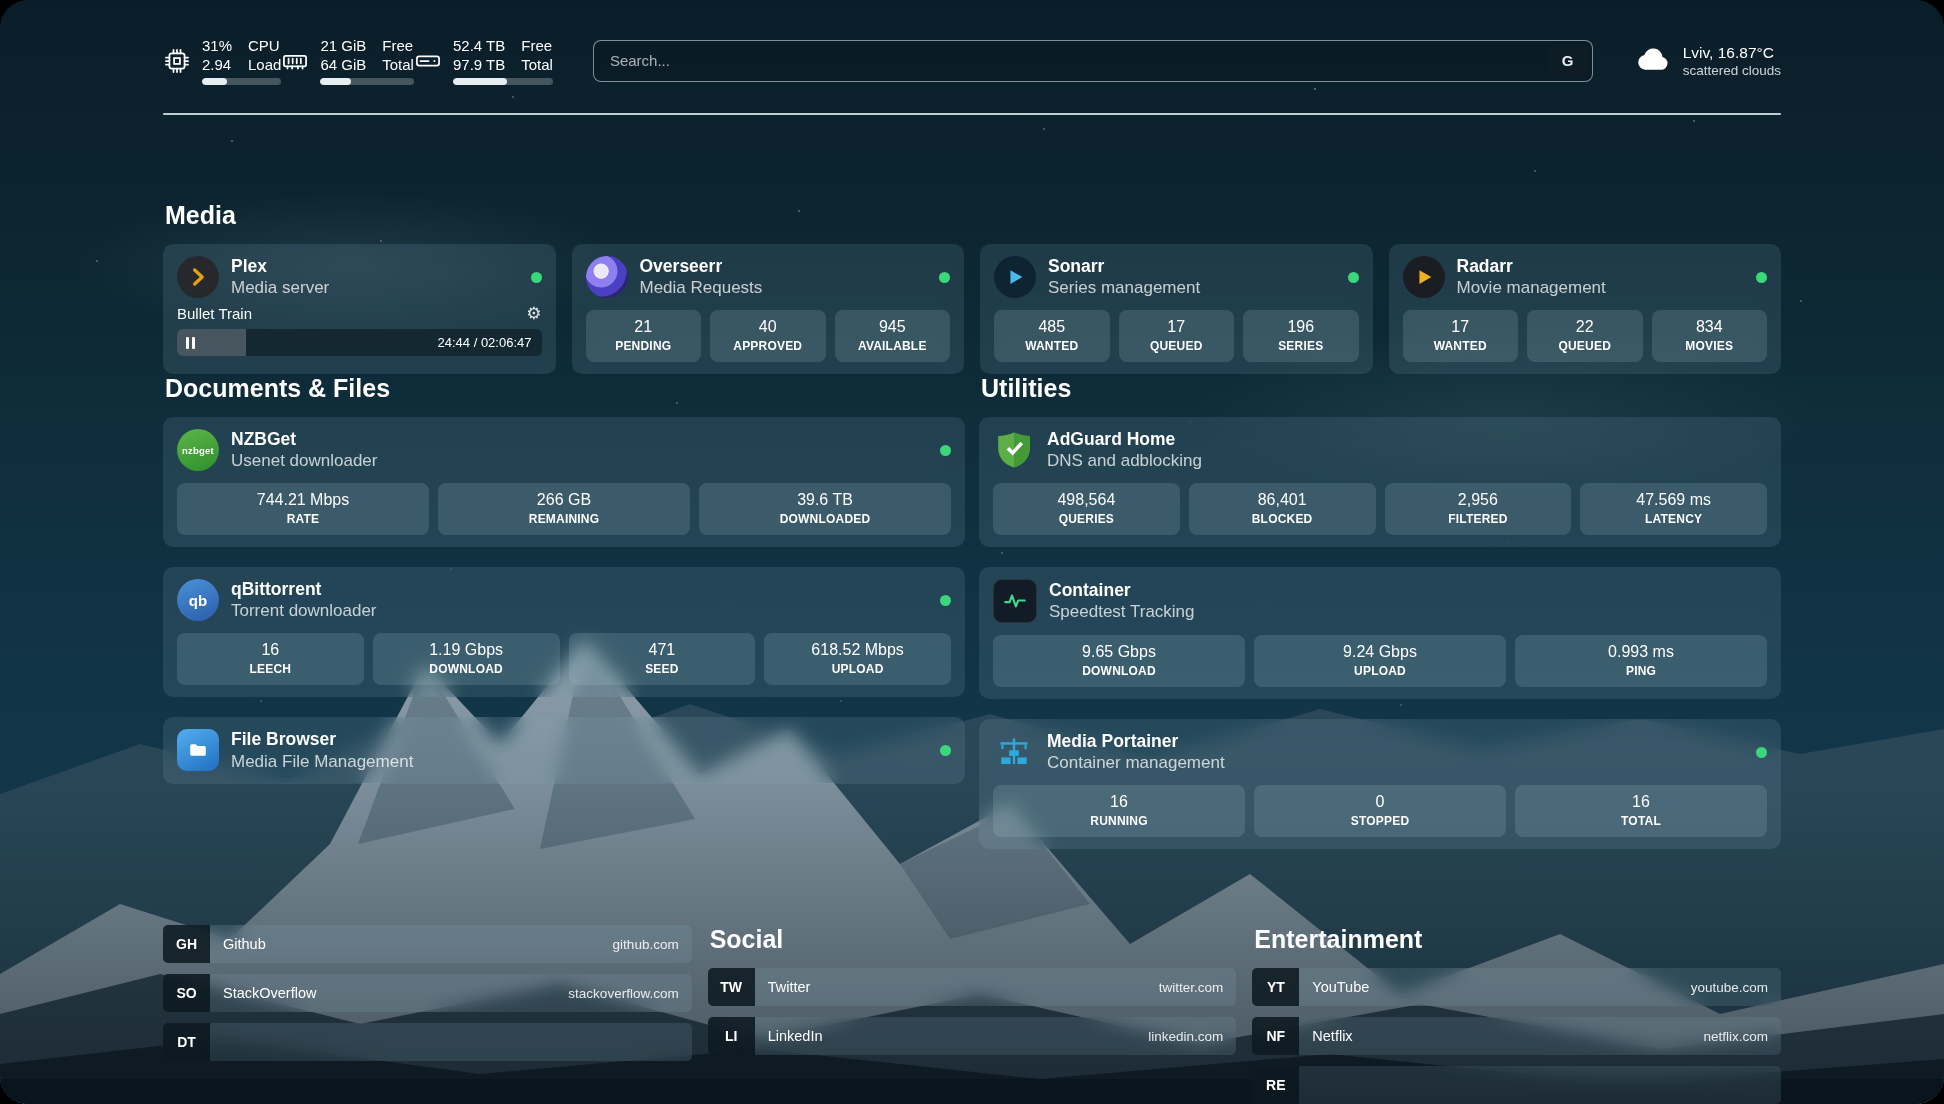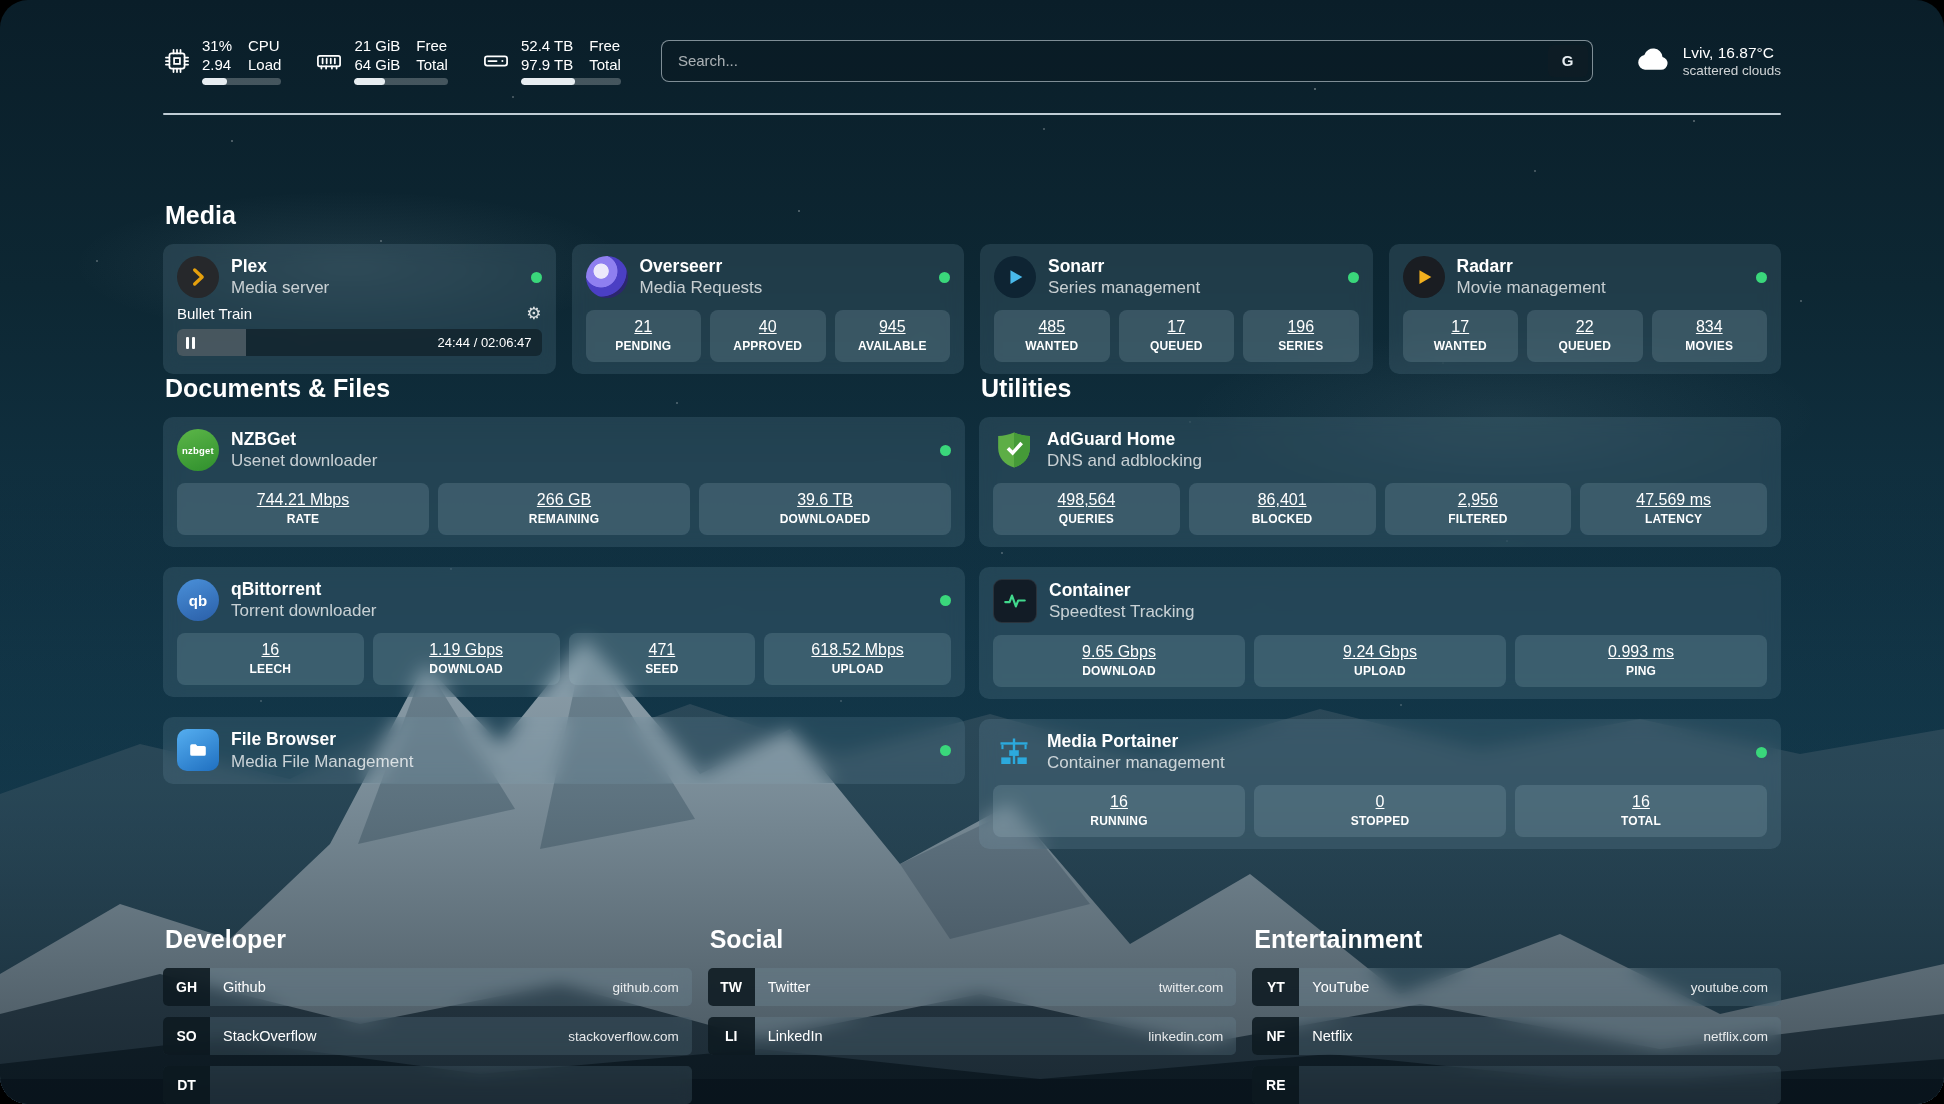--- a/index.html
+++ b/index.html
@@ -21,21 +21,21 @@
     1506px 540px rgba(255,255,255,.3),1741px 589px rgba(255,255,255,.3),260px 700px rgba(255,255,255,.28),
     560px 728px rgba(255,255,255,.3),840px 700px rgba(255,255,255,.25),1120px 731px rgba(255,255,255,.3),
     1400px 704px rgba(255,255,255,.28),1680px 733px rgba(255,255,255,.3),380px 240px rgba(255,255,255,.3),
     1800px 300px rgba(255,255,255,.3),96px 260px rgba(255,255,255,.3),890px 470px rgba(255,255,255,.28);}
   .haze{position:absolute;pointer-events:none;border-radius:50%;}
   .haze.h1{left:70px;top:190px;width:560px;height:150px;background:radial-gradient(ellipse at center,rgba(185,212,226,0.10),transparent 70%);}
   .haze.h2{right:120px;top:330px;width:640px;height:170px;background:radial-gradient(ellipse at center,rgba(185,212,226,0.08),transparent 70%);}
   
   .wrap{position:relative;z-index:2;padding:0 163px;color:#fff;}
   .topbar{display:flex;align-items:center;margin-top:36px;}
-  .resources{display:flex;gap:34px;align-items:center;}
+  .resources{display:flex;align-items:center;}
   .resource{display:flex;align-items:center;gap:11px;}
   .res-icon{display:flex;align-items:center;}
   .res-body{display:flex;flex-direction:column;}
   .res-cols{display:flex;gap:16px;}
   .res-vals div,.res-labs div{font-size:15px;line-height:19px;white-space:nowrap;}
   .res-bar{margin-top:4px;height:7px;border-radius:4px;background:rgba(255,255,255,0.24);overflow:hidden;}
   .res-bar span{display:block;height:100%;border-radius:4px;background:#e7edf1;}
   .search{flex:1;position:relative;margin:0 40px;}
   .search input{width:100%;box-sizing:border-box;height:42px;border-radius:8px;border:1.5px solid rgba(226,236,244,0.55);
     background:rgba(10,24,32,0.42);color:#fff;font-size:15px;padding:0 84px 0 16px;outline:none;font-family:inherit;}
@@ -53,21 +53,21 @@
   .stack{display:flex;flex-direction:column;gap:20px;}
   
   .card{background:rgba(136,172,192,0.16);backdrop-filter:blur(9px);border-radius:10px;padding:12px 14px;}
   .card-head{display:flex;align-items:center;gap:12px;}
   .svc-text{display:flex;flex-direction:column;min-width:0;}
   .svc-name{font-size:17.5px;font-weight:700;line-height:1.15;white-space:nowrap;}
   .svc-desc{font-size:17px;color:rgba(255,255,255,0.75);margin-top:2px;white-space:nowrap;}
   .dot{width:11px;height:11px;border-radius:50%;background:#3ad77b;margin-left:auto;flex:0 0 auto;}
   .stats{display:flex;gap:9px;margin-top:12px;}
   .stat{flex:1;background:rgba(178,206,222,0.17);border-radius:8px;text-align:center;padding:8px 4px 9px;min-width:0;}
-  .stat-value{font-size:16px;white-space:nowrap;text-decoration:underline;}
+  .stat-value{font-size:16px;white-space:nowrap;}
   .stat-label{font-size:12px;font-weight:700;margin-top:3px;letter-spacing:.2px;white-space:nowrap;}
   
   .svc-icon{width:42px;height:42px;border-radius:50%;display:flex;align-items:center;justify-content:center;flex:0 0 auto;font-weight:700;color:#fff;}
   .icon-plex{background:#26282b;}
   .icon-overseerr{background:radial-gradient(circle at 36% 36%,#ece9fb 0 19%,#8f7ff0 21% 42%,#4b3fc4 44% 66%,#2c2670 68% 100%);}
   .icon-sonarr{background:#0e2433;}
   .icon-radarr{background:#1a1d22;}
   .icon-nzbget{background:linear-gradient(160deg,#5cb648,#2f8f2d);font-size:9.5px;letter-spacing:.2px;}
   .icon-qb{background:linear-gradient(160deg,#4a90d9,#2a5fa8);font-size:15px;}
   .icon-fb{border-radius:10px;background:linear-gradient(150deg,#55aef0,#1f6fc0);}
@@ -507,21 +507,20 @@
               </div>
             </div>
           </div>
 
         </div>
       </section>
     </div>
 
     <div class="bookmarks">
       <div class="bm-group">
-        <h2 class="sec">Developer</h2>
         <div class="bm-list">
           <a class="bm-row">
             <span class="bm-abbr">GH</span>
             <span class="bm-name">Github</span>
             <span class="bm-url">github.com</span>
           </a>
           <a class="bm-row">
             <span class="bm-abbr">SO</span>
             <span class="bm-name">StackOverflow</span>
             <span class="bm-url">stackoverflow.com</span>

